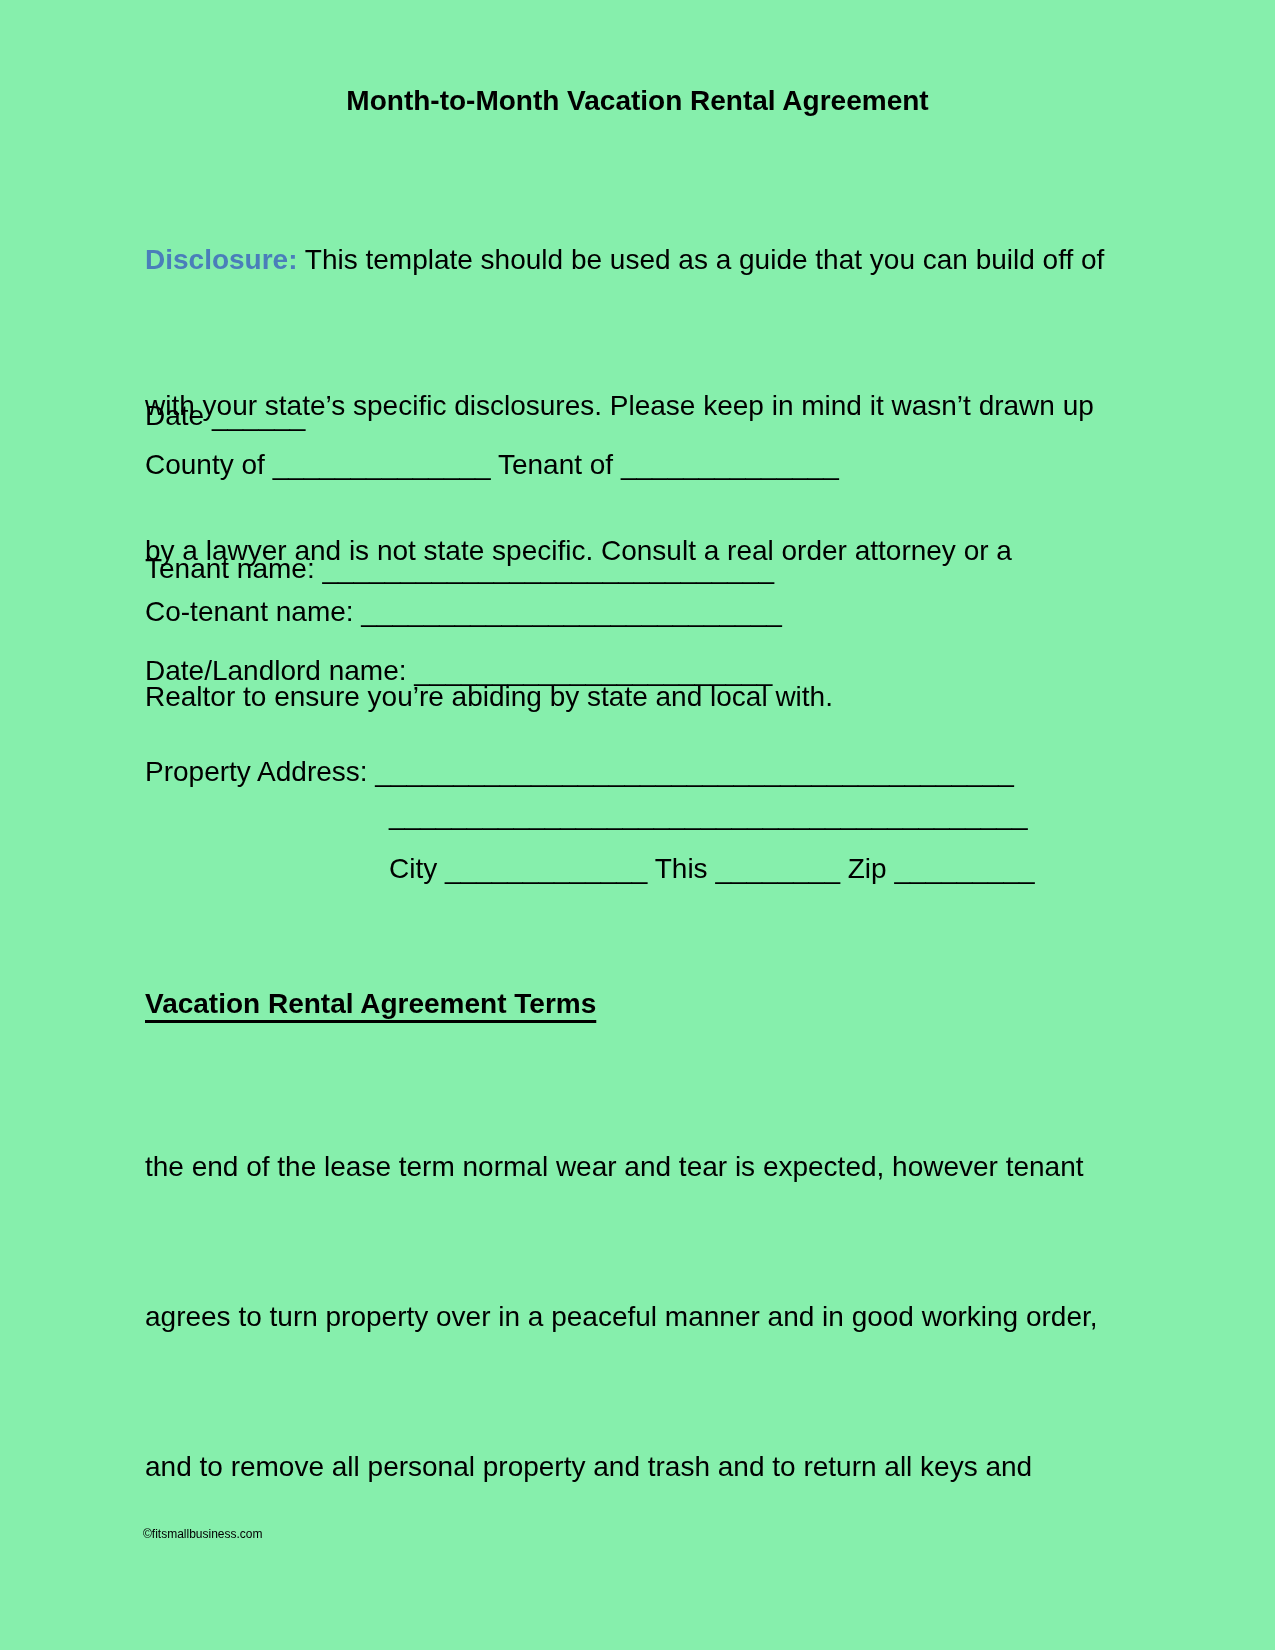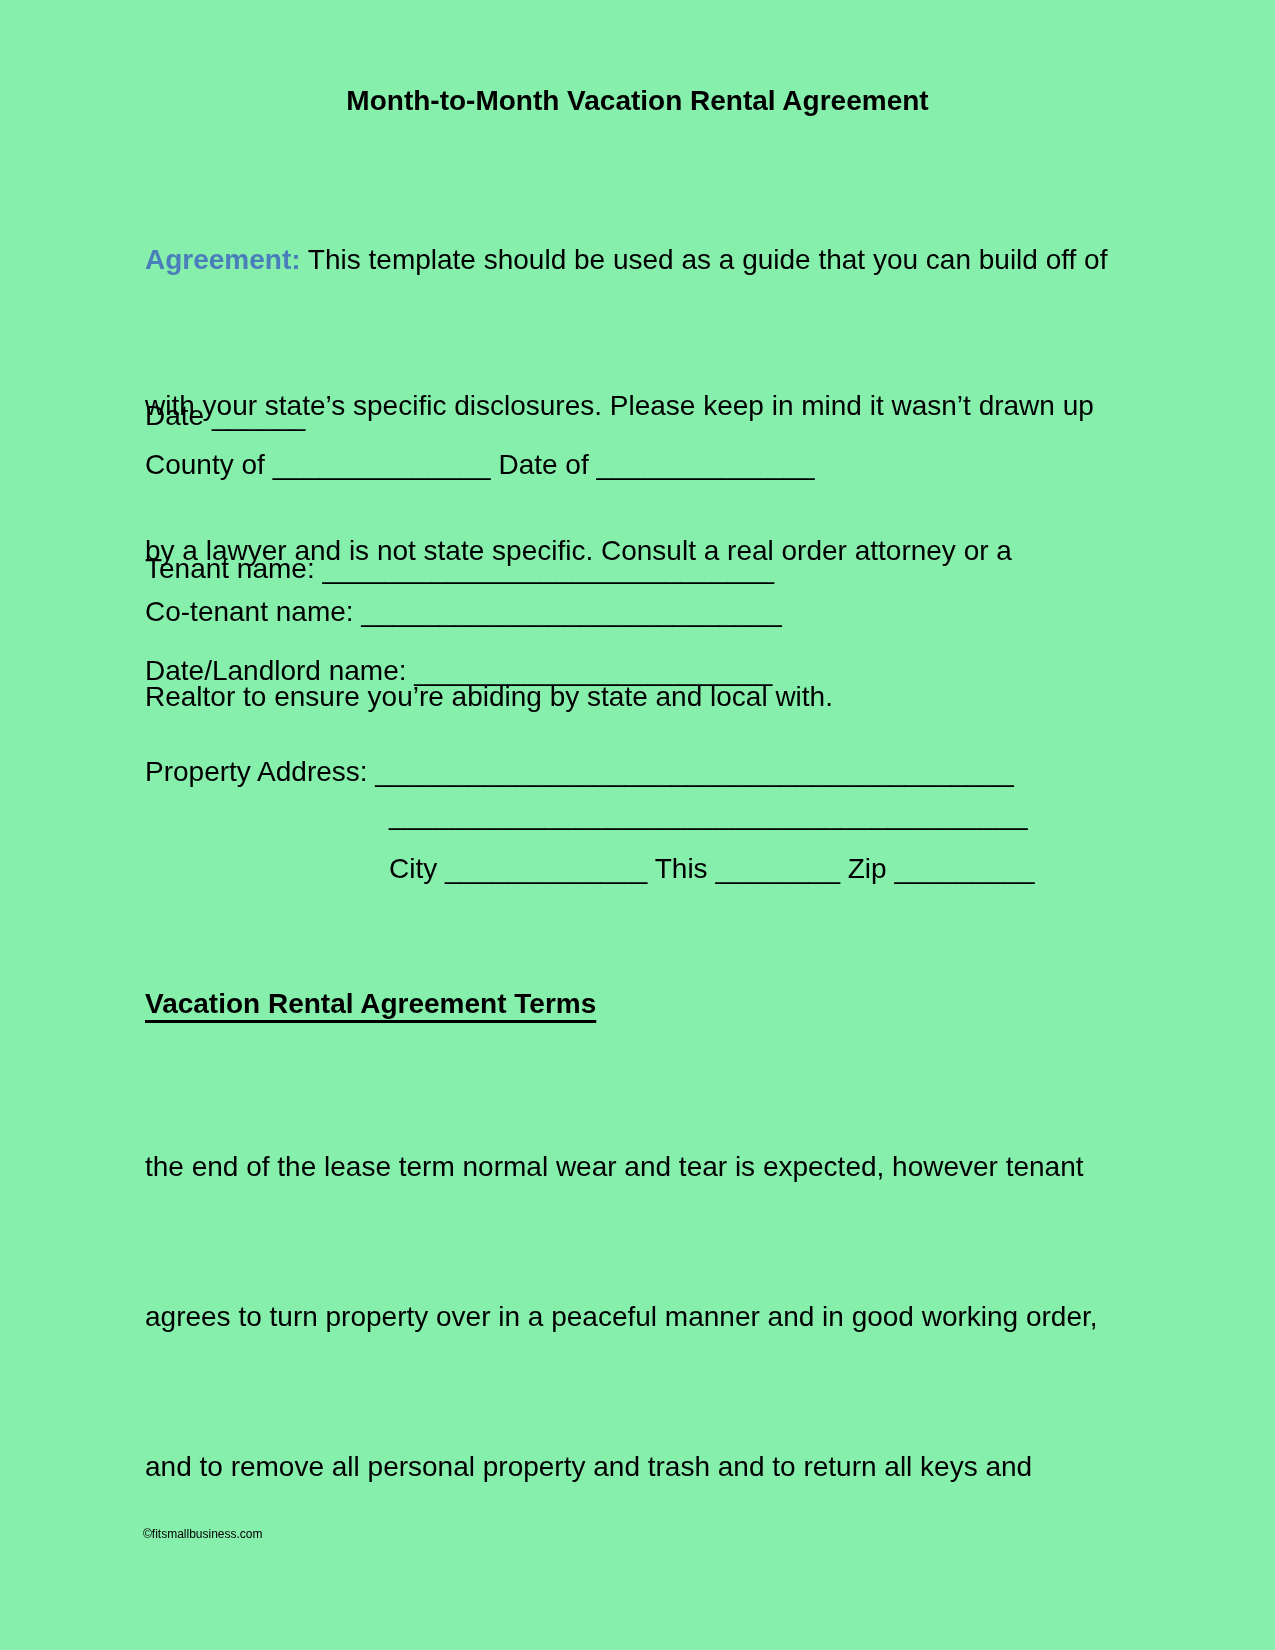--- a/index.html
+++ b/index.html
@@ -77,29 +77,29 @@
   }
 </style>
 </head>
 <body>
 
 <div class="page">
 
   <div class="abs doc-title">Month-to-Month Vacation Rental Agreement</div>
 
   <div class="abs disclosure">
-    <div><span class="disclosure-label">Agreement:</span><span> This template should be used as a guide that you can build off of</span></div>
+    <div><span class="disclosure-label">Disclosure:</span><span> This template should be used as a guide that you can build off of</span></div>
     <div>with your state’s specific disclosures. Please keep in mind it wasn’t drawn up</div>
     <div>by a lawyer and is not state specific. Consult a real order attorney or a</div>
     <div>Realtor to ensure you’re abiding by state and local with.</div>
   </div>
 
   <div class="abs line date-line"><span>Date </span><span>______</span></div>
 
-  <div class="abs line county-line"><span>County of </span><span>______________</span><span> Date of </span><span>______________</span></div>
+  <div class="abs line county-line"><span>County of </span><span>______________</span><span> Tenant of </span><span>______________</span></div>
 
   <div class="abs line tenant-line"><span>Tenant name: </span><span>_____________________________</span></div>
 
   <div class="abs line cotenant-line"><span>Co-tenant name: </span><span>___________________________</span></div>
 
   <div class="abs line owner-line"><span>Date/Landlord name: </span><span>_______________________</span></div>
 
   <div class="abs line property-line"><span>Property Address: </span><span>_________________________________________</span></div>
 
   <div class="abs line indent address2-line"><span>_________________________________________</span></div>

